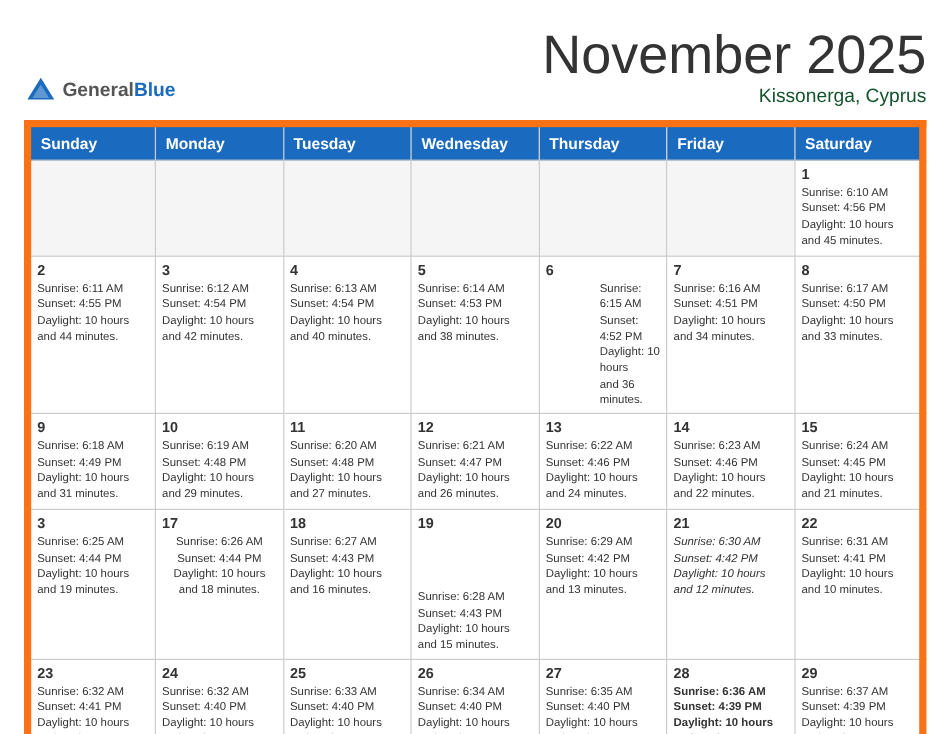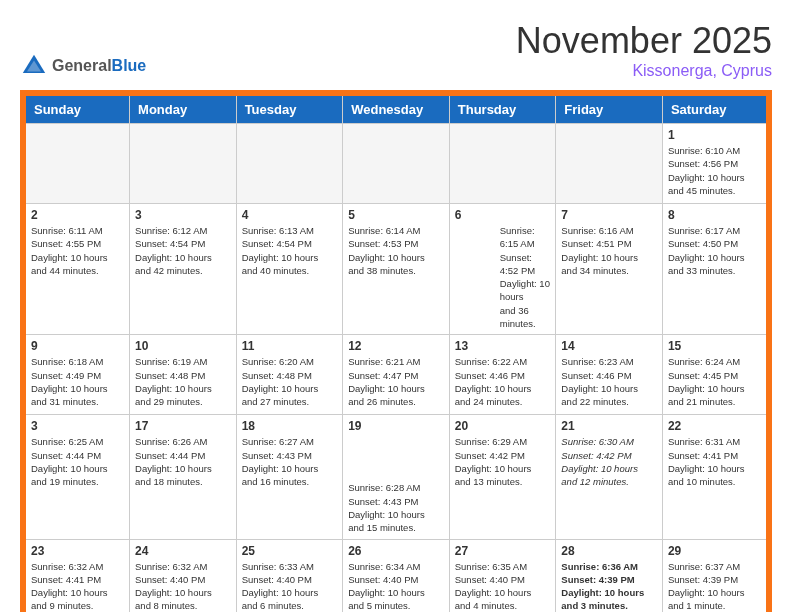--- a/index.html
+++ b/index.html
@@ -21,22 +21,22 @@
       align-items: center;
       gap: 4px;
     }
     .logo-general { color: #555; font-weight: bold; }
     .logo-blue { color: #1a6bbf; font-weight: bold; }
     .logo-icon {
       width: 28px;
       height: 28px;
     }
     .title-block { text-align: right; }
-    .month-title { font-size: 36px; color: #333; font-weight: normal; }
-    .location { font-size: 16px; color: #8b5cf6; }
+    .month-title { font-size: 45px; color: #333; font-weight: normal; }
+    .location { font-size: 16px; color: #14532d; }
     .calendar {
       width: 100%;
       border-collapse: collapse;
       border: 6px solid #f97316;
     }
     .calendar th {
       background-color: #1a6bbf;
       color: #fff;
       text-align: left;
       padding: 6px 8px;
@@ -221,21 +221,21 @@
       <tr>
         <td>
           <span class="day-num">3</span>
           <div class="cell-content" style="white-space: pre-line;">Sunrise: 6:25 AM
 Sunset: 4:44 PM
 Daylight: 10 hours
 and 19 minutes.</div>
         </td>
         <td>
           <span class="day-num">17</span>
-          <div class="cell-content" style="white-space: pre-line;">Sunrise: 6:26 AM
+          <div class="cell-content" style="white-space: pre-line; text-align: center;">Sunrise: 6:26 AM
 Sunset: 4:44 PM
 Daylight: 10 hours
 and 18 minutes.</div>
         </td>
         <td>
           <span class="day-num">18</span>
           <div class="cell-content" style="white-space: pre-line;">Sunrise: 6:27 AM
 Sunset: 4:43 PM
 Daylight: 10 hours
 and 16 minutes.</div>

